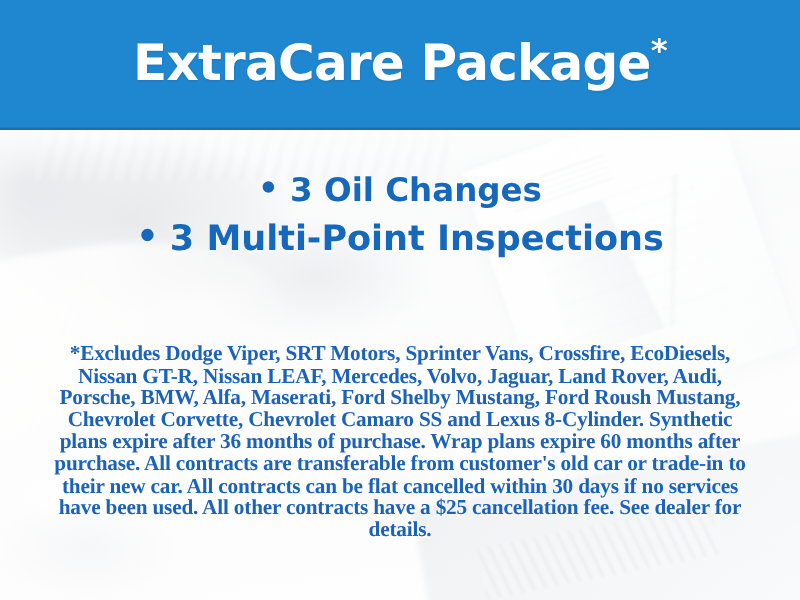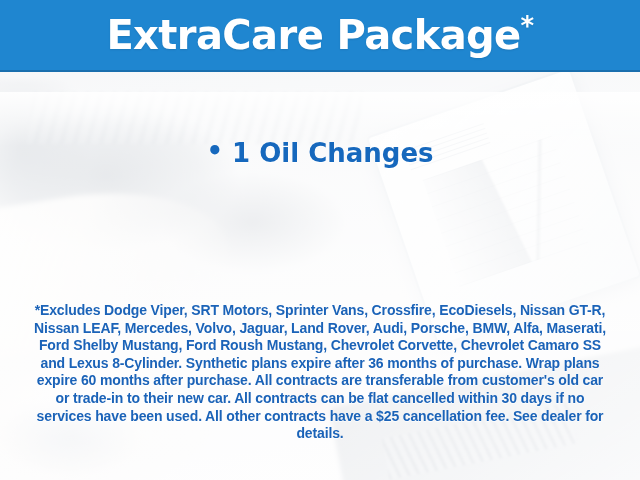--- a/index.html
+++ b/index.html
@@ -171,21 +171,21 @@
     height: 54px;
     background: linear-gradient(180deg, rgba(255,255,255,.92) 0%, rgba(255,255,255,.30) 62%, rgba(255,255,255,0) 100%);
   }
 
   
   .banner {
     position: absolute;
     left: 0;
     top: 0;
     width: 100%;
-    height: 72px;
+    height: 104px;
     background: #1f86d0;
     border-bottom: 2px solid #1a6fae;
     display: flex;
     align-items: center;
     justify-content: center;
     box-sizing: border-box;
     text-align: right;
   }
   .banner-title {
     color: #ffffff;
@@ -232,25 +232,25 @@
   .feature-item .label { vertical-align: middle; }
   .feature-item.size-1 { font-size: 26px; }
   .feature-item.size-2 { font-size: 26px; margin-top: 8px; }
   .feature-item.size-3 { font-size: 28px; margin-top: 8px; }
 
   
   .disclaimer {
     position: absolute;
     left: 34px;
     right: 34px;
-    top: 302px;
+    top: 274px;
     text-align: center;
     color: #1b63b8;
-    font-family: Liberation Sans, sans-serif;
-    font-size: 14px;
+    font-family: Liberation Serif, serif;
+    font-size: 17px;
     font-weight: bold;
     line-height: 17.6px;
     letter-spacing: -0.15px;
     text-shadow: 0 1px 1px rgba(255,255,255,.9);
   }
 </style>
 </head>
 <body>
 
 <div class="promo-card">
@@ -269,18 +269,19 @@
     <div class="ph-hand"></div>
     <div class="ph-handshadow"></div>
     <div class="ph-topglow"></div>
   </div>
 
   <div class="banner">
     <div class="banner-title"><span>ExtraCare Package</span><span class="asterisk">*</span></div>
   </div>
 
   <ul class="features">
-    <li class="feature-item size-1"><span class="dot">•</span><span class="label">1 Oil Changes</span></li>
+    <li class="feature-item size-1"><span class="dot">•</span><span class="label">3 Oil Changes</span></li>
+    <li class="feature-item size-3"><span class="dot">•</span><span class="label">3 Multi-Point Inspections</span></li>
   </ul>
 
   <div class="disclaimer">*Excludes Dodge Viper, SRT Motors, Sprinter Vans, Crossfire, EcoDiesels, Nissan GT-R, Nissan LEAF, Mercedes, Volvo, Jaguar, Land Rover, Audi, Porsche, BMW, Alfa, Maserati, Ford Shelby Mustang, Ford Roush Mustang, Chevrolet Corvette, Chevrolet Camaro SS and Lexus 8-Cylinder. Synthetic plans expire after 36 months of purchase. Wrap plans expire 60 months after purchase. All contracts are transferable from customer's old car or trade-in to their new car. All contracts can be flat cancelled within 30 days if no services have been used. All other contracts have a $25 cancellation fee. See dealer for details.</div>
 
 </div>
 
 </body></html>

